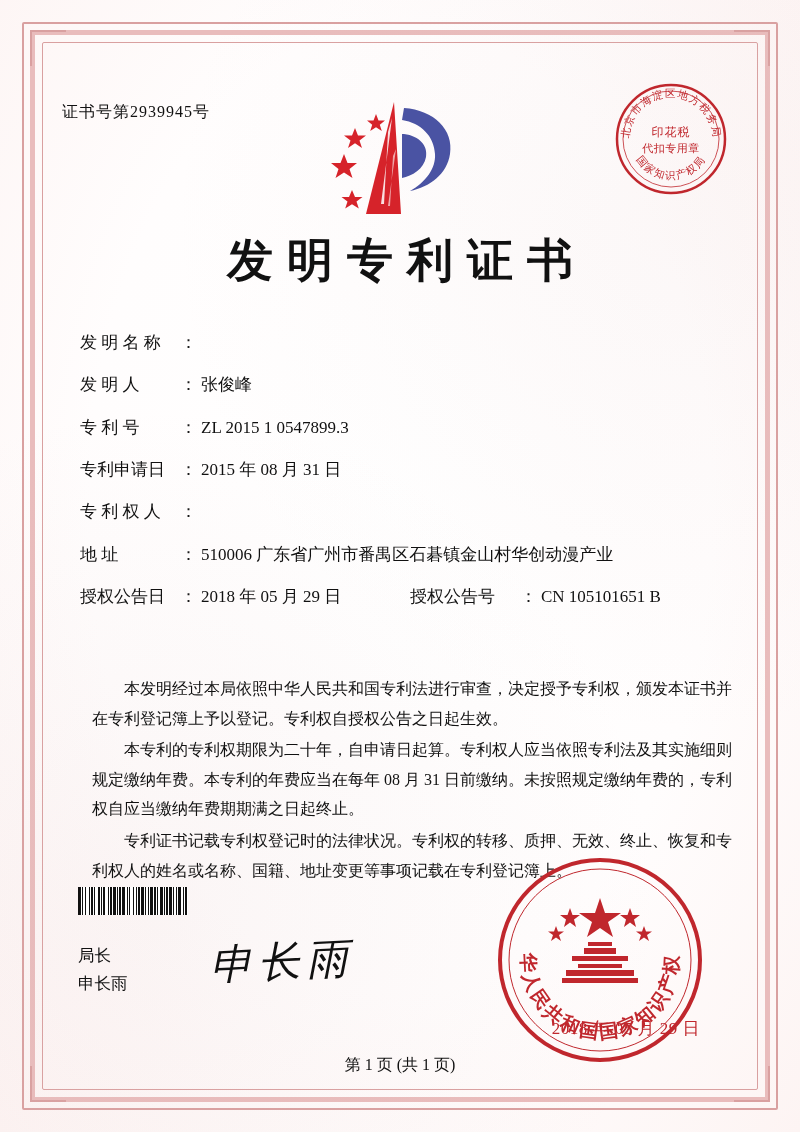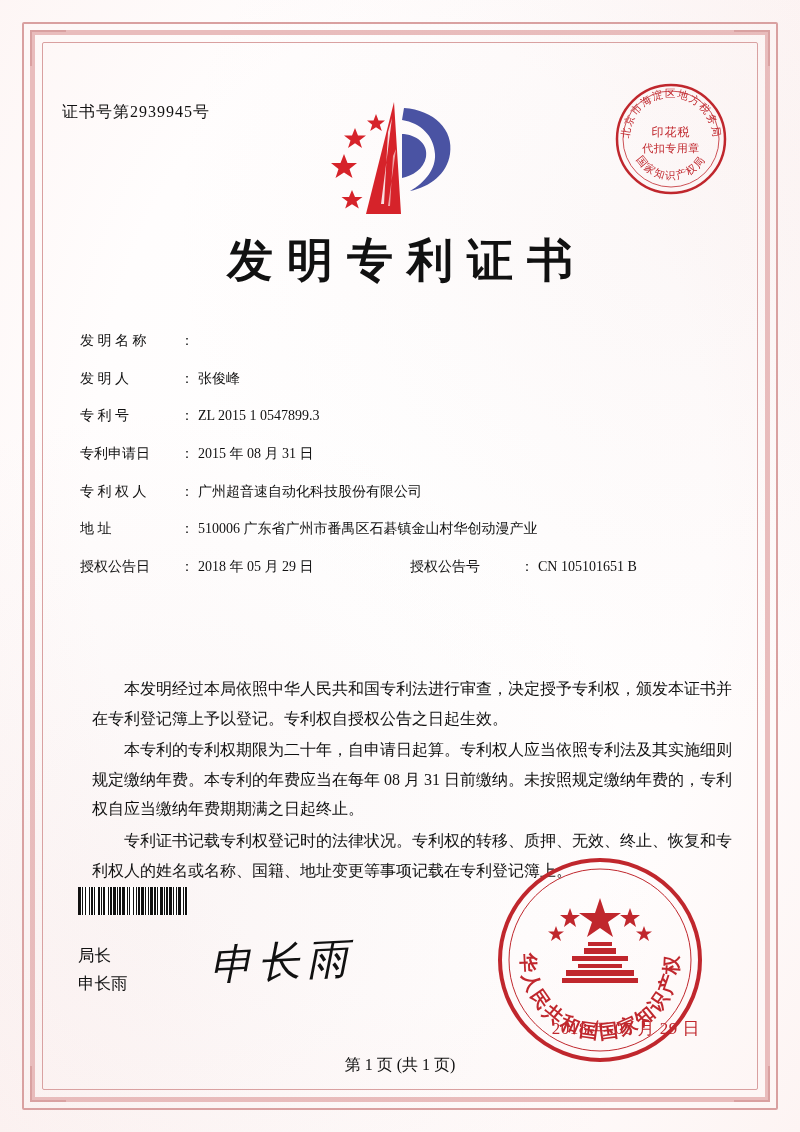--- a/index.html
+++ b/index.html
@@ -102,21 +102,21 @@
     color: #111;
     font-family: "Liberation Serif", "DejaVu Serif", serif;
     text-indent: 14px;
   }
 
   .fields {
     position: absolute;
     left: 18px;
     right: 0;
     top: 268px;
-    font-size: 14px;
+    font-size: 17px;
     line-height: 1.55;
   }
   .field-row {
     display: flex;
     align-items: flex-start;
     margin-bottom: 16px;
   }
   .field-label {
     width: 100px;
     flex: 0 0 100px;
@@ -318,21 +318,20 @@
 
       <div class="field-row">
         <div class="field-label">专利申请日</div>
         <div class="field-colon">：</div>
         <div class="field-value">2015 年 08 月 31 日</div>
       </div>
 
       <div class="field-row">
         <div class="field-label">专 利 权 人</div>
         <div class="field-colon">：</div>
-        <div class="field-value">广州超音速自动化科技股份有限公司</div>
       </div>
 
       <div class="field-row">
         <div class="field-label">地        址</div>
         <div class="field-colon">：</div>
         <div class="field-value">
           <span>510006 广东省广州市番禺区石碁镇金山村华创动漫产业</span>
         </div>
       </div>
 

